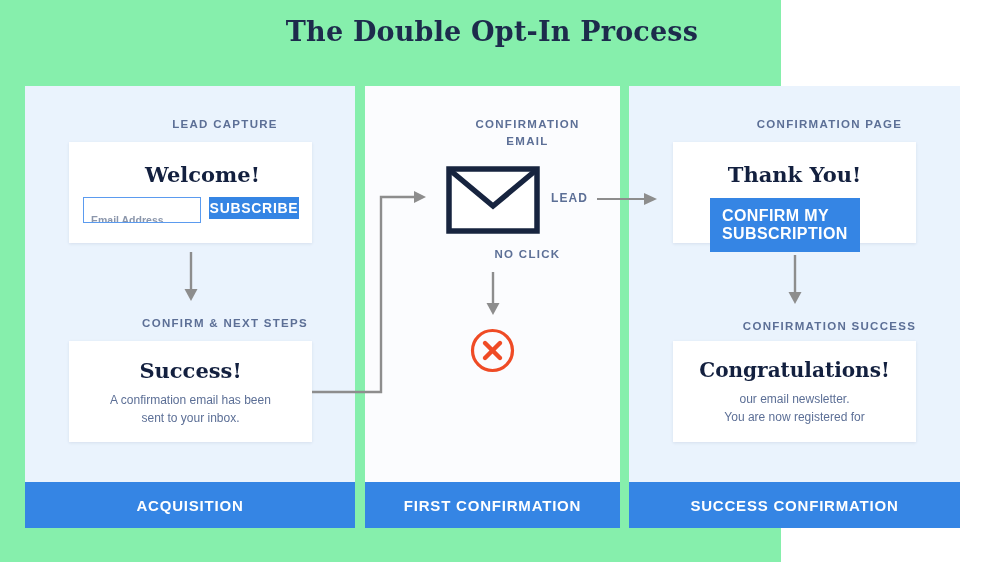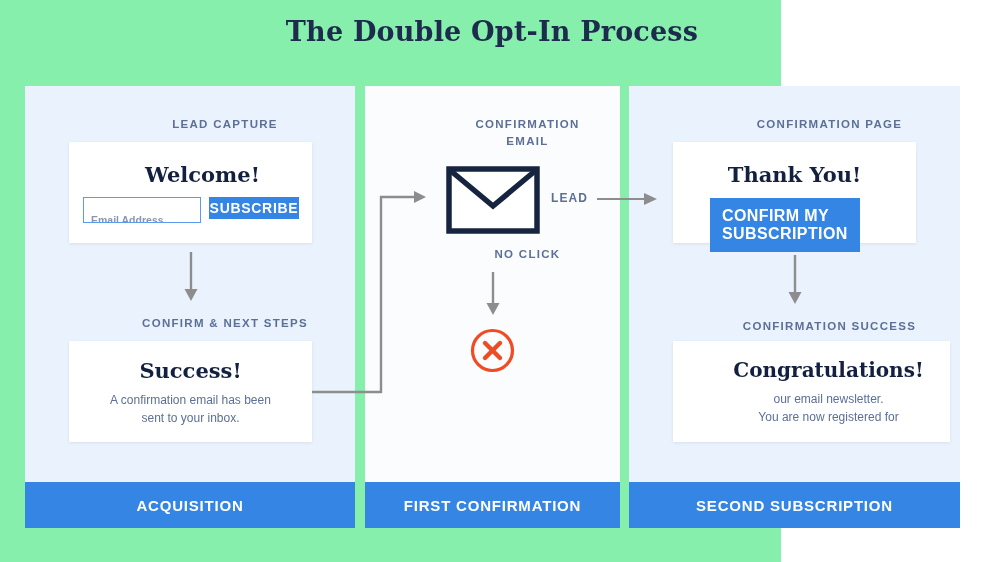--- a/index.html
+++ b/index.html
@@ -246,25 +246,25 @@
   </div>
   <div class="confirm-btn" style="left:710px; top:198px;">CONFIRM MY SUBSCRIPTION</div>
 
   <svg class="conn" style="left:784px; top:255px;" width="22" height="50" viewBox="0 0 22 50">
     <line x1="11" y1="0" x2="11" y2="40" stroke="#8d8d8d" stroke-width="2.4"></line>
     <polygon points="11,49 4.5,37 17.5,37" fill="#8d8d8d"></polygon>
   </svg>
 
   <div class="steplabel" style="left:629px; top:318px; width:331px;">CONFIRMATION SUCCESS</div>
 
-  <div class="card" style="left:673px; top:341px; width:243px; height:101px;padding-left:34px;">
+  <div class="card" style="left:673px; top:341px; width:243px; height:101px;">
     <div class="card-heading" style="font-size:20px; margin-top:17px;">Congratulations!</div>
     <div class="card-body" style="margin-top:8px;">
       <div>our email newsletter.</div>
       <div>You are now registered for</div>
     </div>
   </div>
 
   <div class="banner banner-a">ACQUISITION</div>
   <div class="banner banner-b">FIRST CONFIRMATION</div>
-  <div class="banner banner-c">SECOND SUBSCRIPTION</div>
+  <div class="banner banner-c">SUCCESS CONFIRMATION</div>
 
 </div>
 
 </body></html>

